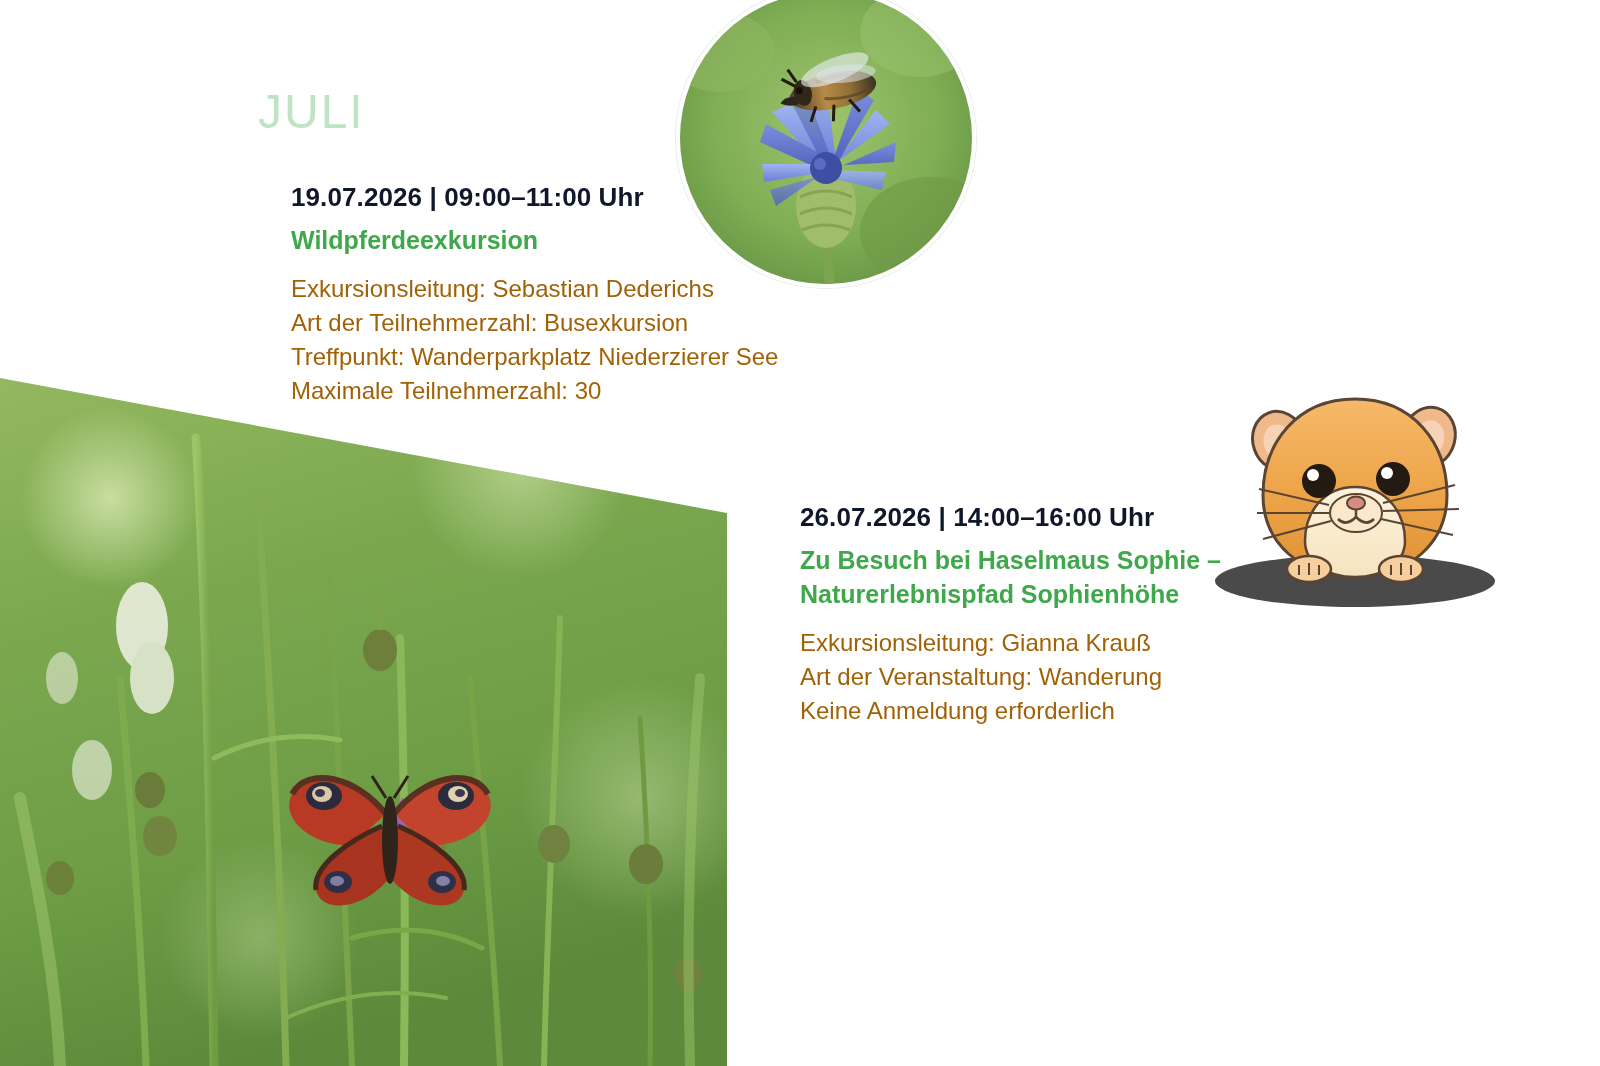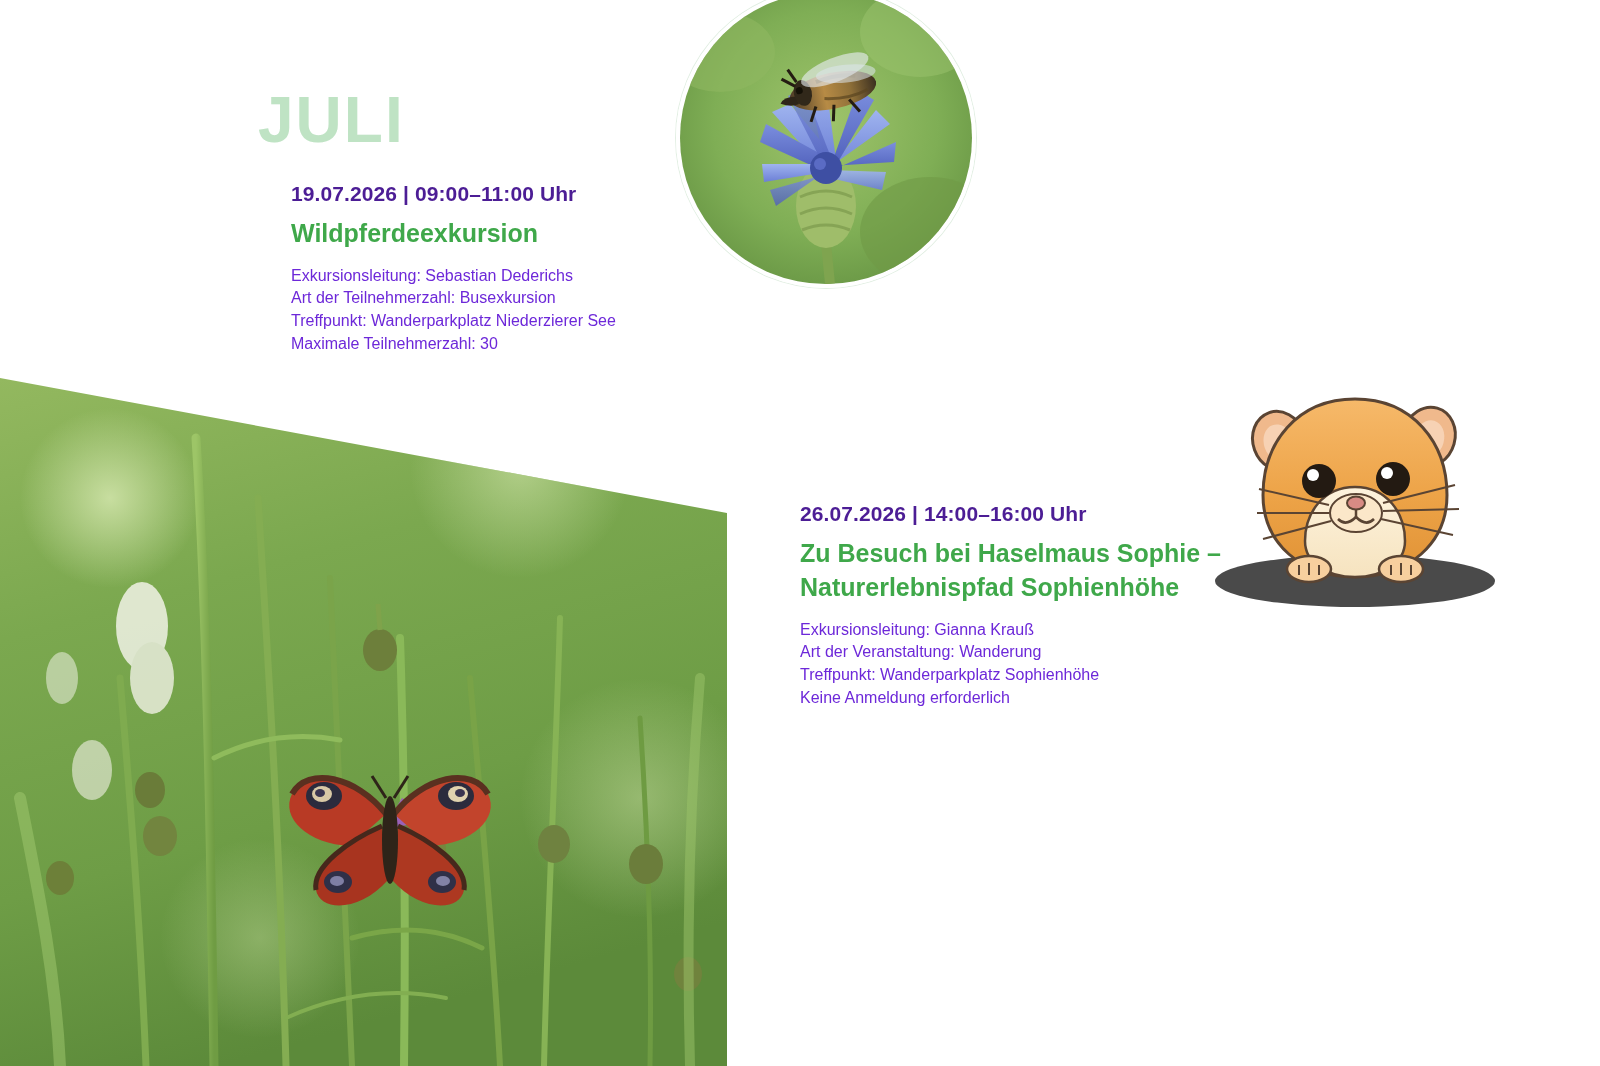--- a/index.html
+++ b/index.html
@@ -19,22 +19,22 @@
     position: absolute;
     inset: 0;
     background: #ffffff;
   }
 
   
   .month-title {
     position: absolute;
     left: 258px;
     top: 88px;
-    font-size: 64px;
-    font-weight: 700;
+    font-size: 48px;
+    font-weight: 400;
     letter-spacing: 2px;
     color: #bfe3c4;
     line-height: 1;
   }
 
   
   .bee-photo {
     position: absolute;
     left: 676px;
     top: -12px;
@@ -45,36 +45,36 @@
     border: 4px solid #ffffff;
     box-shadow: 0 0 0 1px #e2efe3;
   }
   .bee-photo svg { display: block; width: 100%; height: 100%; }
 
   
   .event {
     position: absolute;
   }
   .event .datetime {
-    font-size: 21px;
+    font-size: 26px;
     font-weight: 700;
-    color: #4c1d95;
+    color: #0f172a;
     letter-spacing: .1px;
     margin-bottom: 11px;
   }
   .event .etitle {
     font-size: 25px;
     font-weight: 700;
     color: #3fa84a;
     line-height: 1.35;
     margin-bottom: 14px;
   }
   .event .detail {
-    font-size: 16px;
-    color: #6d28d9;
+    font-size: 24px;
+    color: #a16207;
     line-height: 1.42;
     font-weight: 400;
   }
 
   #event-1 { left: 291px; top: 182px; width: 520px; }
   #event-2 { left: 800px; top: 458px; width: 520px; margin-top: 44px; }
 
   
   .meadow-photo {
     position: absolute;
@@ -197,21 +197,20 @@
     <div class="detail">Art der Teilnehmerzahl: Busexkursion</div>
     <div class="detail">Treffpunkt: Wanderparkplatz Niederzierer See</div>
     <div class="detail">Maximale Teilnehmerzahl: 30</div>
   </div>
 
   <div class="event" id="event-2">
     <div class="datetime">26.07.2026 | 14:00–16:00 Uhr</div>
     <div class="etitle">Zu Besuch bei Haselmaus Sophie – Naturerlebnispfad Sophienhöhe</div>
     <div class="detail">Exkursionsleitung: Gianna Krauß</div>
     <div class="detail">Art der Veranstaltung: Wanderung</div>
-    <div class="detail">Treffpunkt: Wanderparkplatz Sophienhöhe</div>
     <div class="detail">Keine Anmeldung erforderlich</div>
   </div>
 
   <div class="meadow-photo">
     <svg viewBox="0 0 727 688" xmlns="http://www.w3.org/2000/svg" role="img" preserveAspectRatio="xMidYMid slice">
       <defs>
         <linearGradient id="meadowBg" x1="0" y1="0" x2="0.3" y2="1">
           <stop offset="0%" stop-color="#93b85f"></stop>
           <stop offset="35%" stop-color="#7ba84f"></stop>
           <stop offset="70%" stop-color="#6e9d46"></stop>

